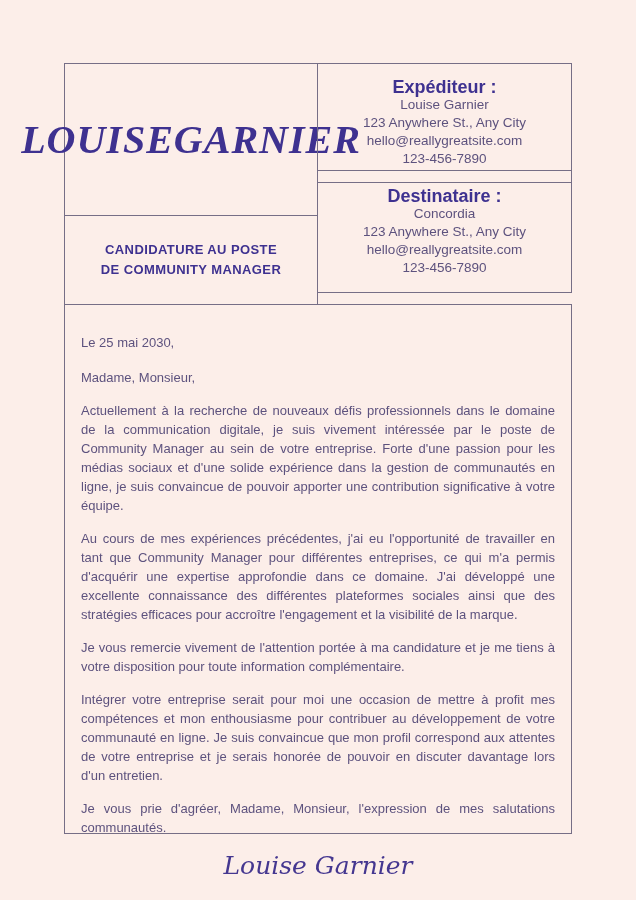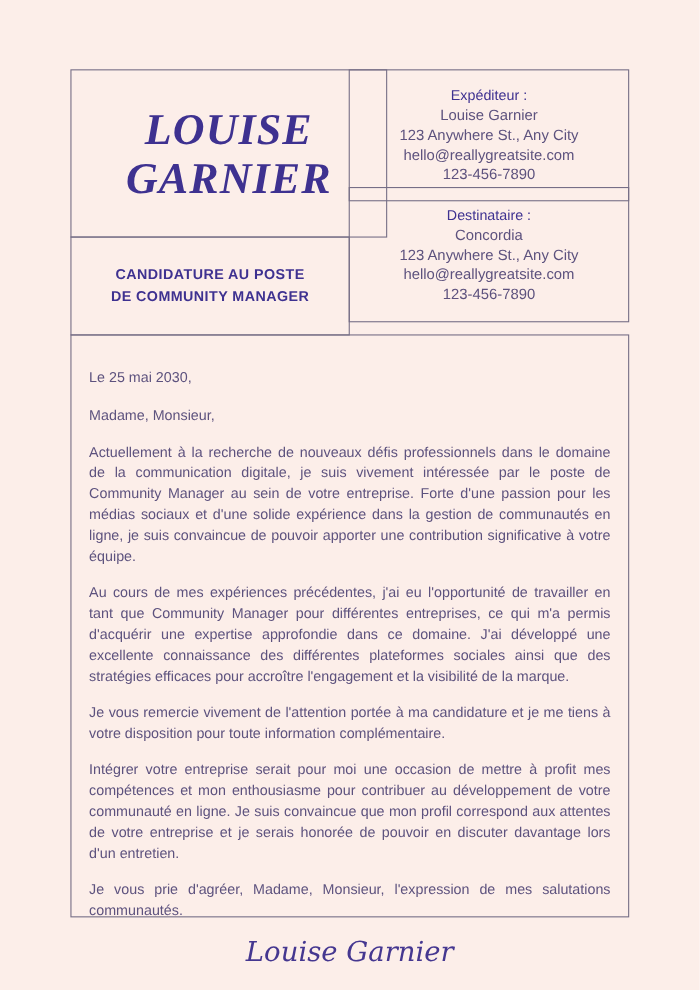--- a/index.html
+++ b/index.html
@@ -10,37 +10,37 @@
     font-family:"Liberation Sans", sans-serif;
     overflow:hidden;
   }
   .box{
     position:absolute;
     box-sizing:border-box;
     border:1px solid #766e86;
     background:transparent;
   }
   
-  .name-box{left:64px;top:63px;width:288px;height:153px;
-    display:flex;flex-direction:column;align-items:center;justify-content:center;}
+  .name-box{left:64px;top:63px;width:254px;height:153px;
+    display:flex;flex-direction:row;align-items:center;justify-content:center;}
   .name-line{
     font-family:"Liberation Serif", serif;
     font-style:italic;font-weight:700;
     font-size:40px;line-height:44px;
     letter-spacing:1px;
     color:#3e3190;white-space:nowrap;}
   .subject-box{left:64px;top:215px;width:254px;height:90px;
     display:flex;flex-direction:column;align-items:center;justify-content:center;text-align:center;}
   .subject-line{
     font-weight:bold;font-size:13px;line-height:20px;letter-spacing:.4px;
     color:#3e3190;white-space:nowrap;}
   .contact-box{display:flex;flex-direction:column;align-items:center;justify-content:center;text-align:center;}
   .sender-box{left:317px;top:63px;width:255px;height:120px;}
   .recipient-box{left:317px;top:170px;width:255px;height:123px;}
-  .contact-label{font-weight:normal;font-size:13px;line-height:18px;color:#3e3190;}
+  .contact-label{font-weight:bold;font-size:18px;line-height:18px;color:#3e3190;}
   .contact-line{font-size:13.5px;line-height:18px;color:#5d527e;}
   
   .letter-box{left:64px;top:304px;width:508px;height:530px;
     padding:12px 16px;
     font-size:13px;line-height:19px;color:#5d527e;}
   .letter-box p{margin:0 0 14px 0;text-align:justify;}
   .letter-box p.single{text-align:left;margin-top:16px;}
   .signature{
     margin-top:12px;
     text-align:center;

